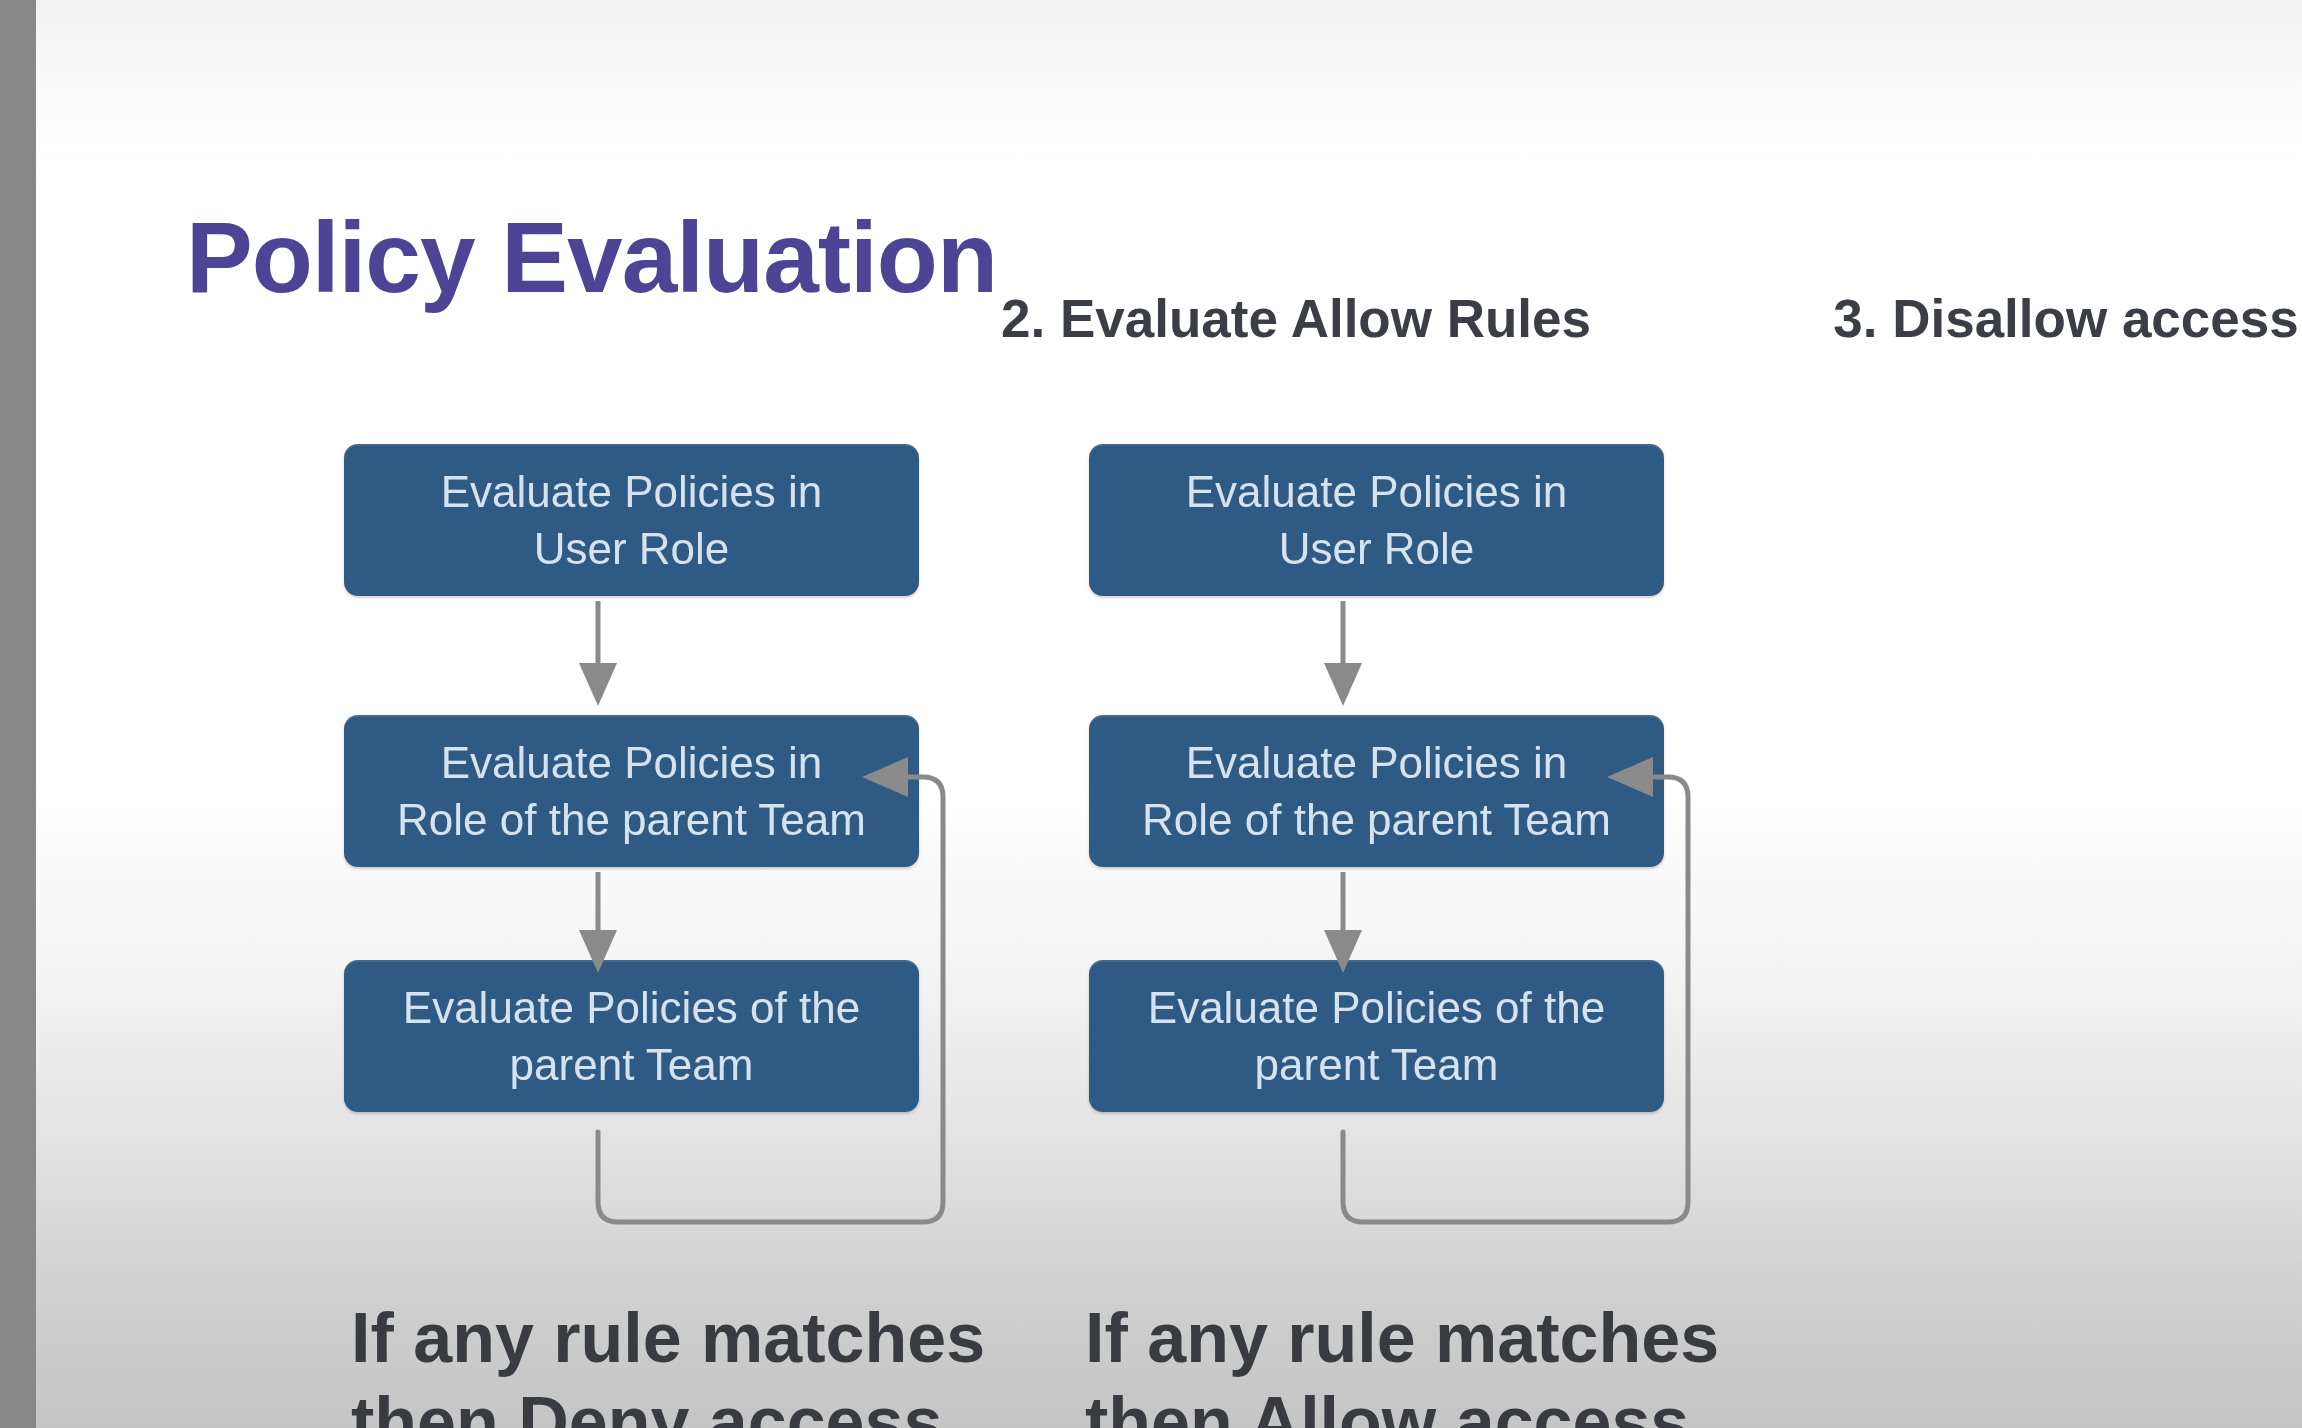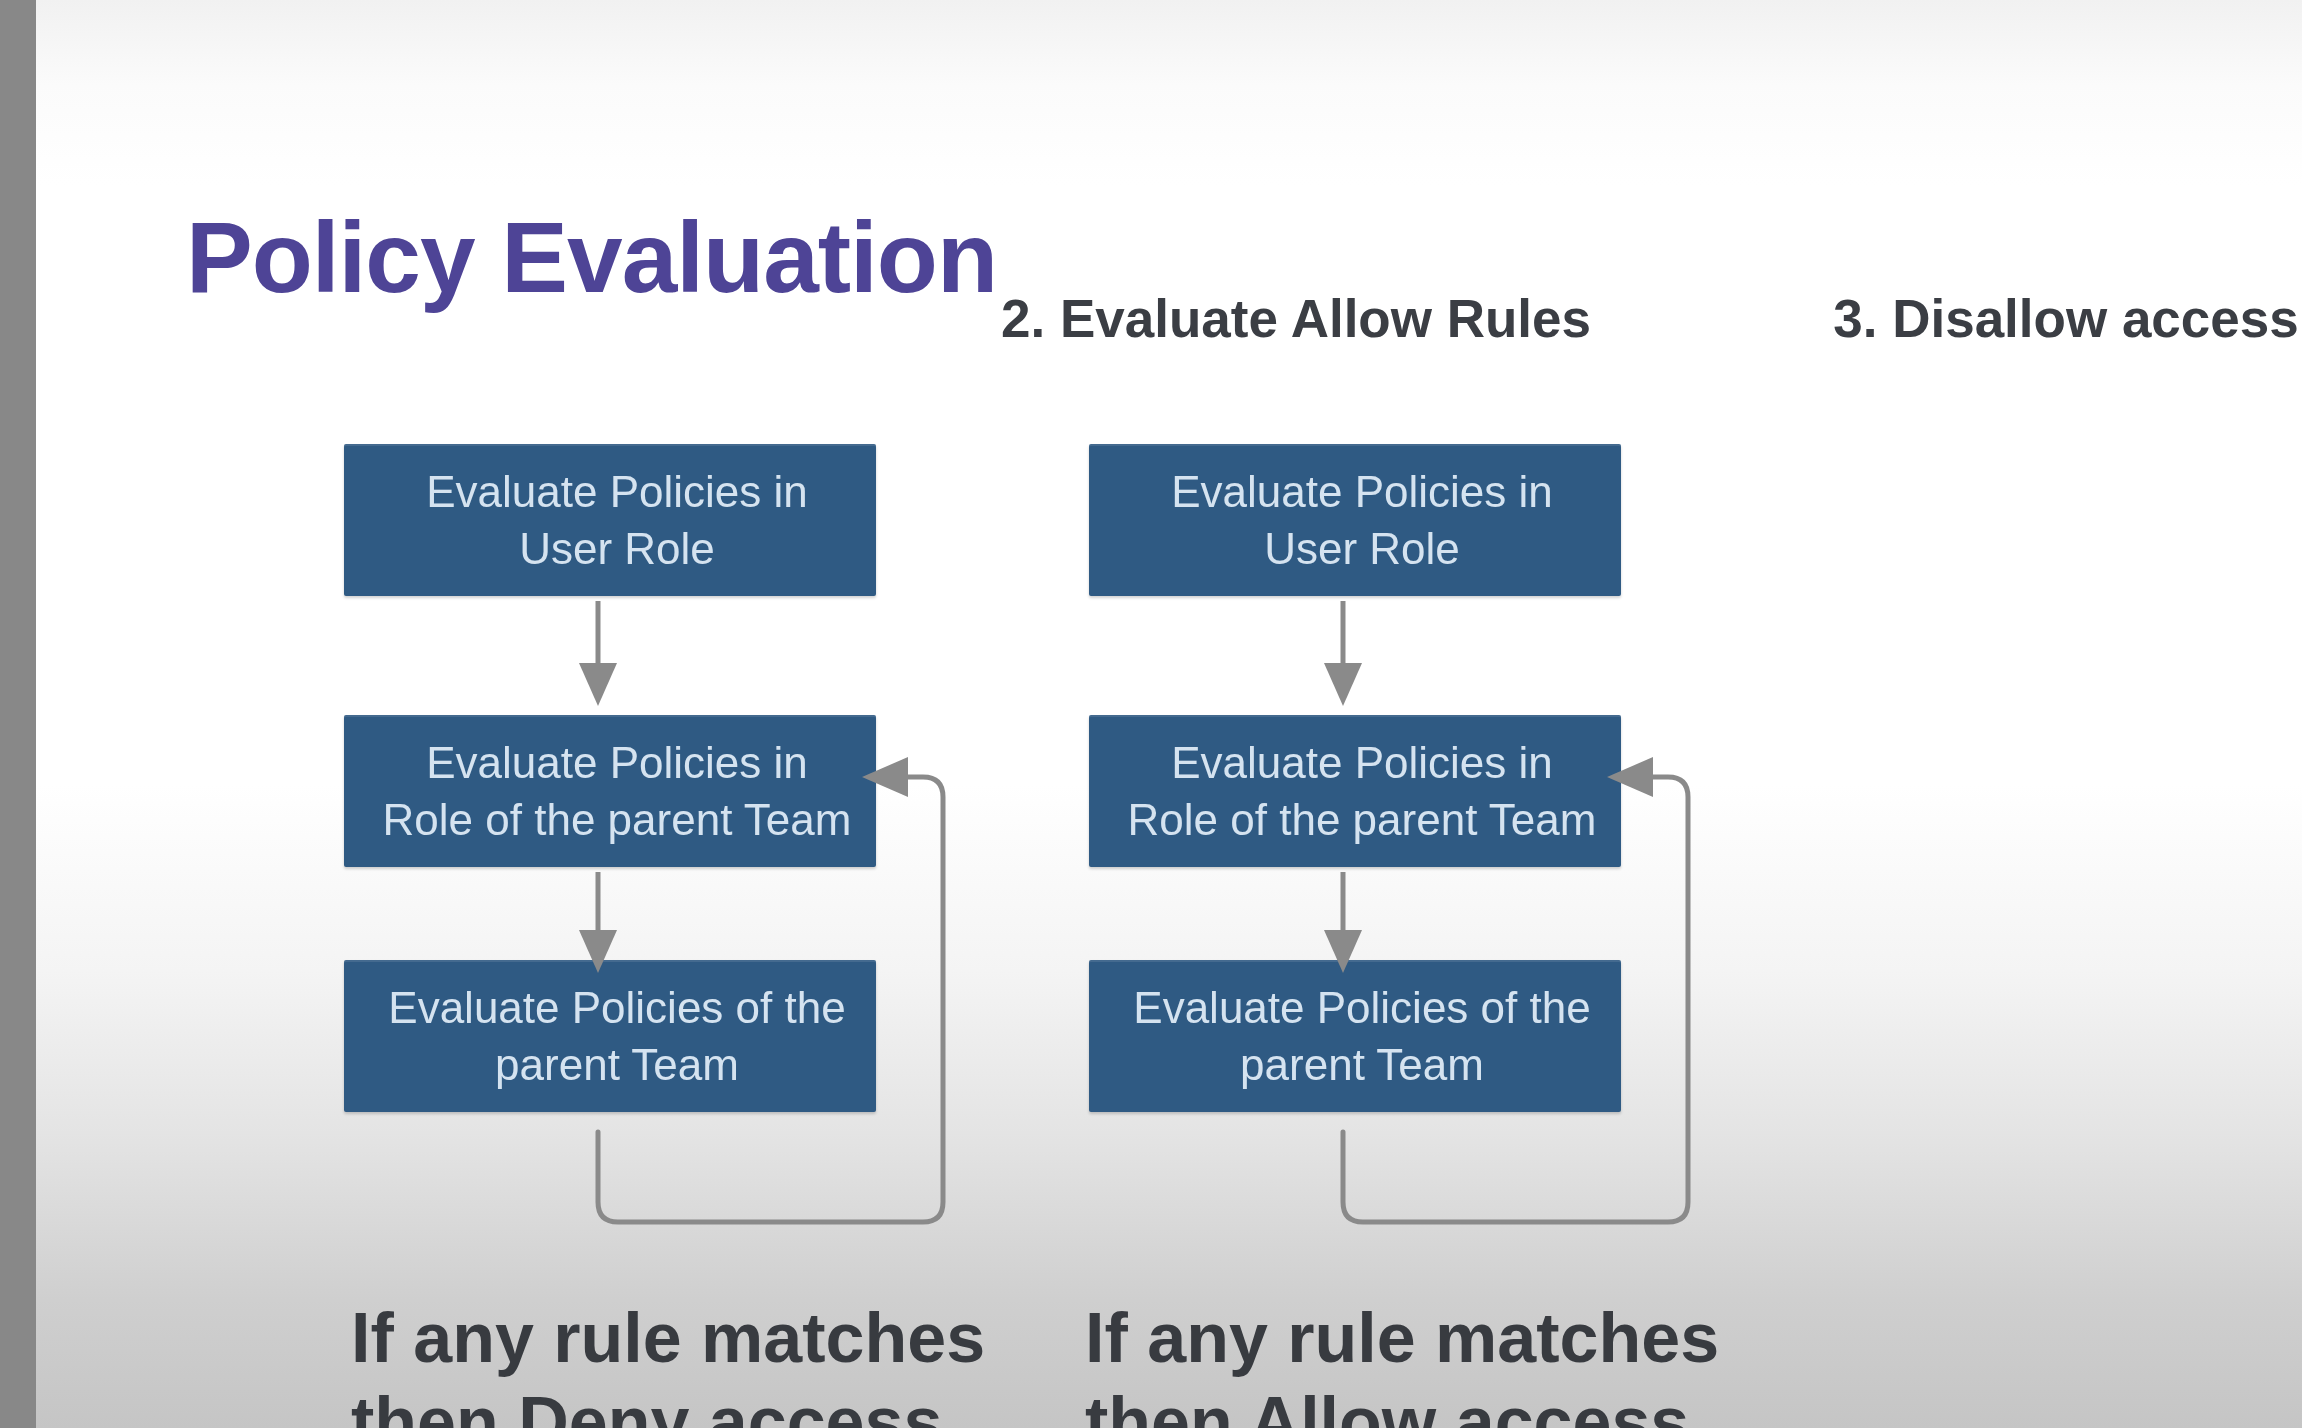--- a/index.html
+++ b/index.html
@@ -44,34 +44,33 @@
     font-weight: 700;
     color: var(--heading-gray, #3b3e44);
     white-space: nowrap;
   }
   .step-1 { left: 267px; }
   .step-2 { left: 960px; }
   .step-3 { left: 1730px; }
 
   .flow-box {
     position: absolute;
-    width: 518px;
+    width: 575px;
     height: 152px;
-    border-radius: 2px;
+    border-radius: 14px;
     background: var(--box-blue, #2f5a83);
     box-shadow: inset 0 2px 0 rgba(255,255,255,0.10), 0 2px 3px rgba(0,0,0,0.18);
     color: var(--box-text, #d5e3f0);
     font-size: 44px;
     line-height: 57px;
     text-align: center;
     white-space: pre-line;
     display: flex;
     align-items: center;
     justify-content: center;
-    padding-left: 14px;
   }
   .col-1 { left: 308px; }
   .col-2 { left: 1053px; }
   .row-1 { top: 444px; }
   .row-2 { top: 715px; }
   .row-3 { top: 960px; }
 
   .connector-layer {
     position: absolute;
     left: 0;

